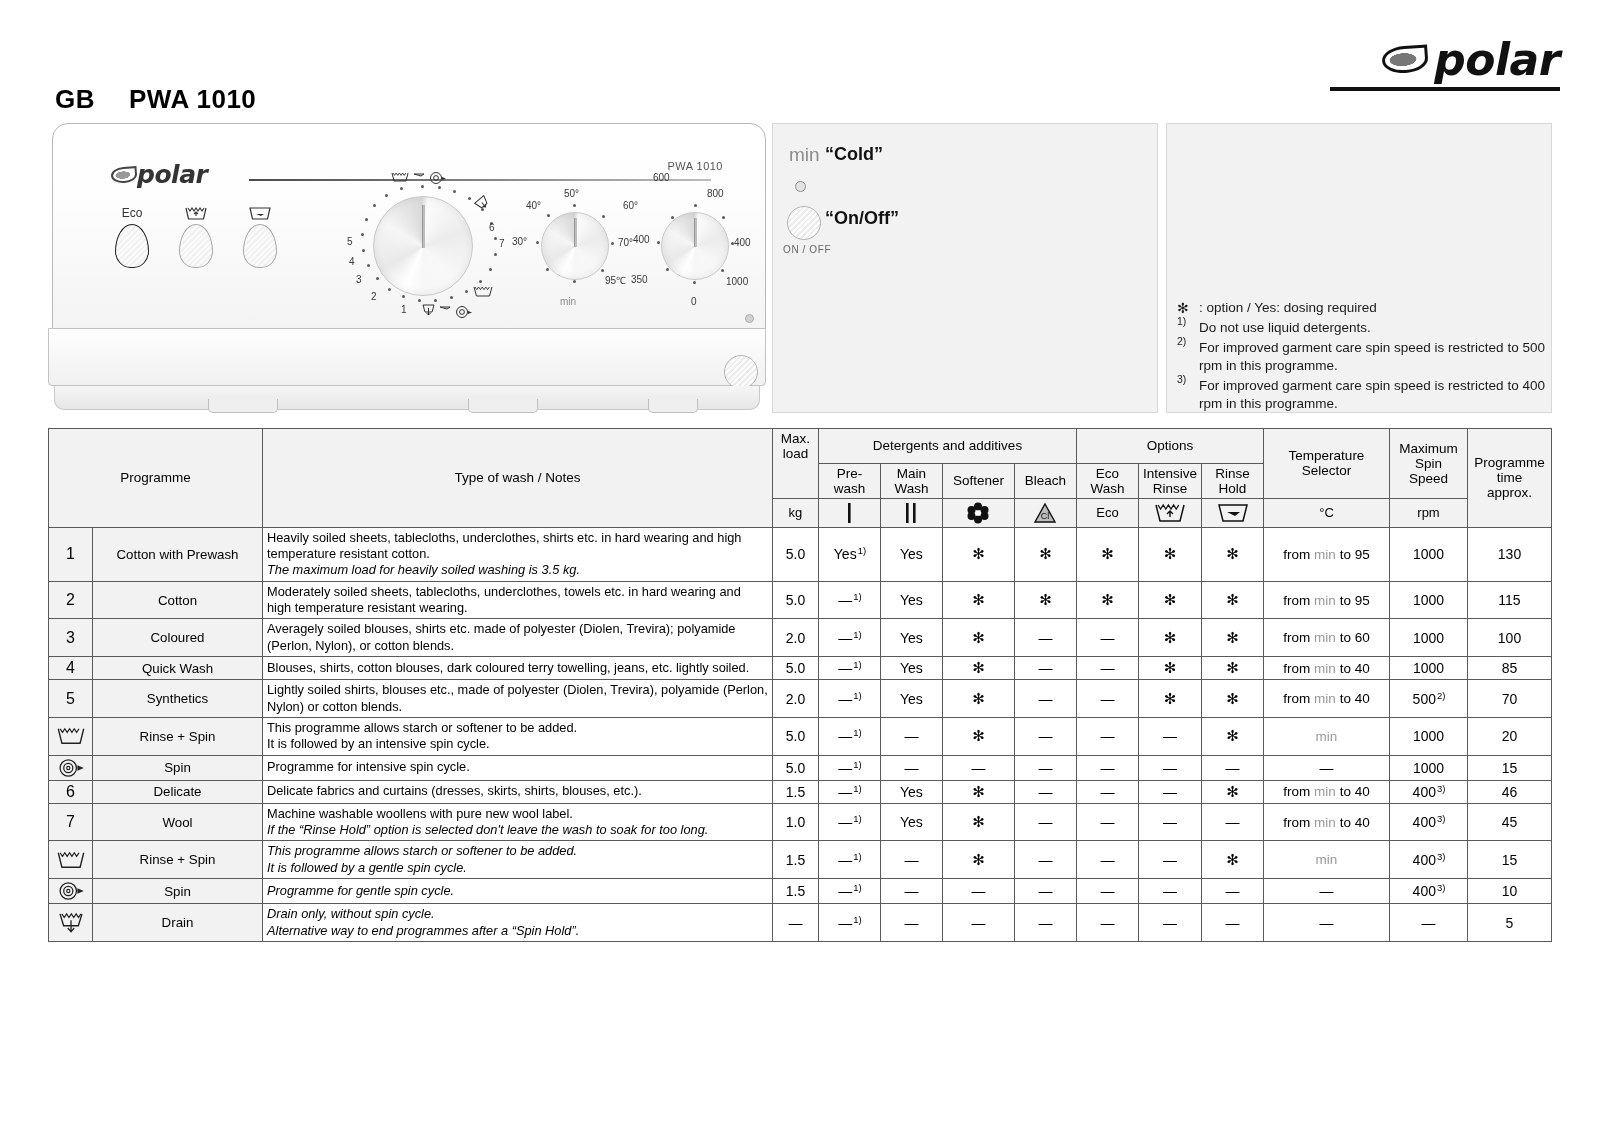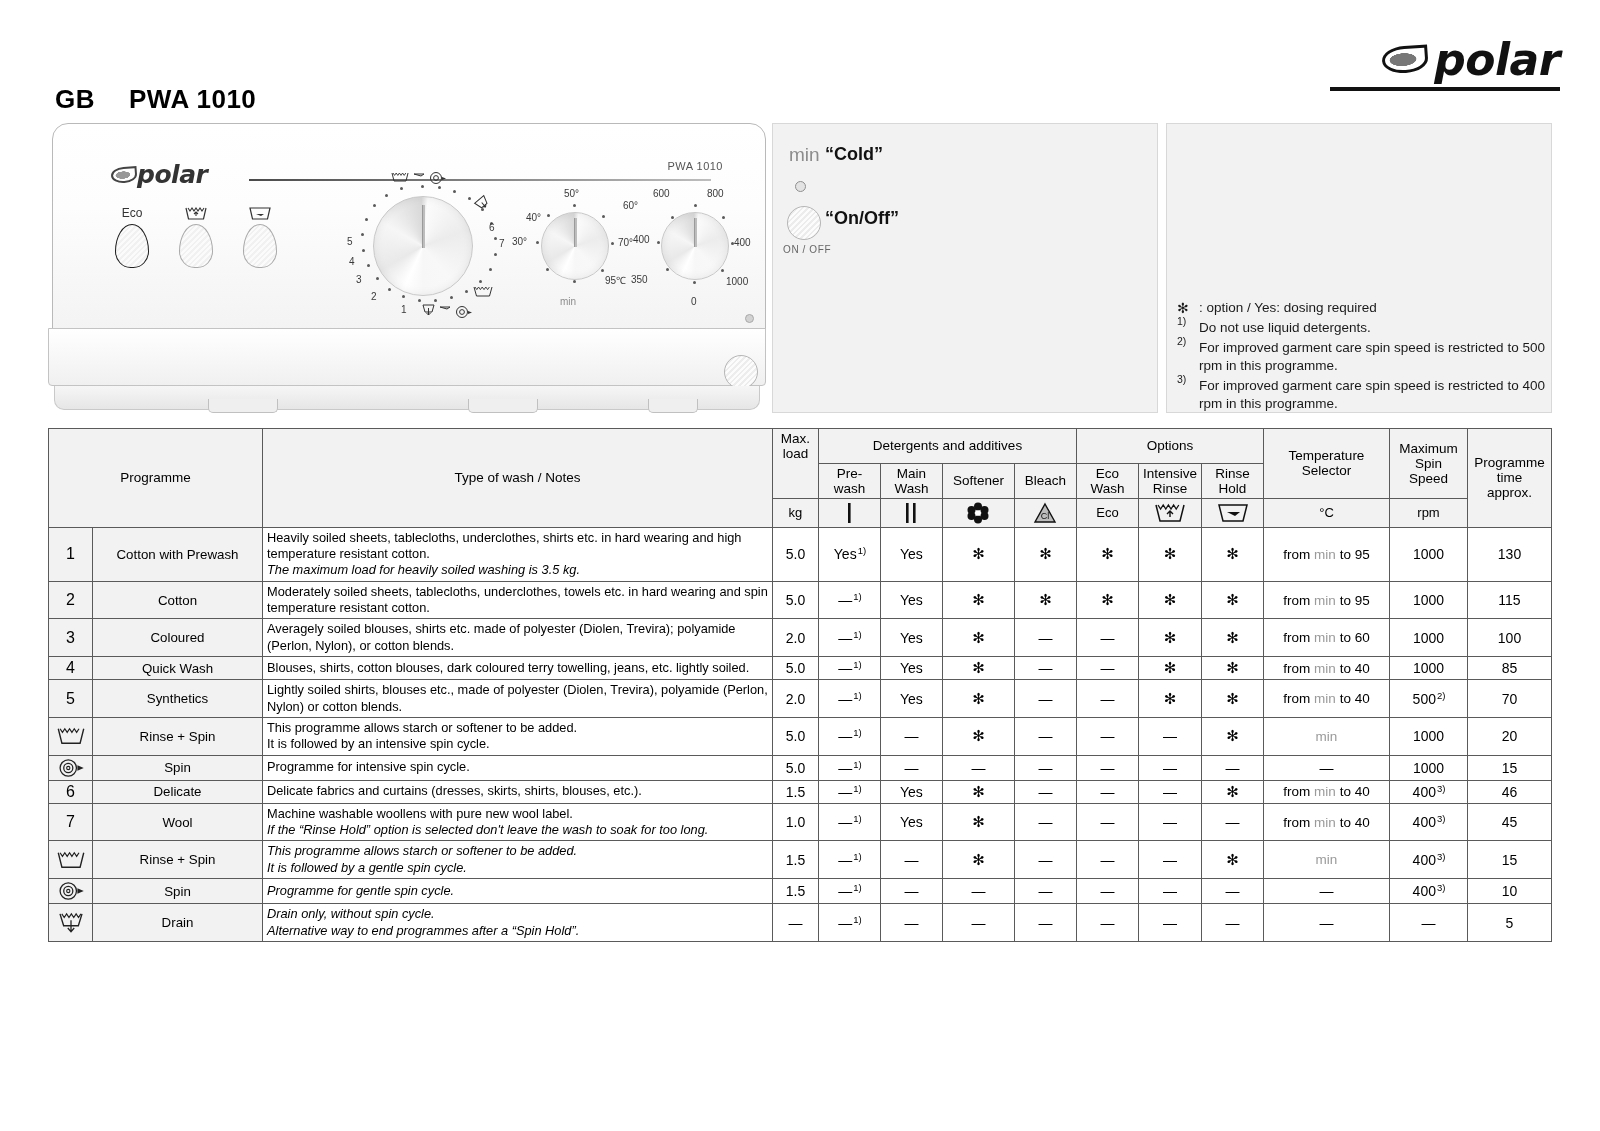--- a/index.html
+++ b/index.html
@@ -398,21 +398,21 @@
         <span class="dial-tick" style="left:520px; top:80px;"></span>
         <span class="dial-tick" style="left:494px; top:90px;"></span>
         <span class="dial-tick" style="left:483px; top:117px;"></span>
         <span class="dial-tick" style="left:493px; top:144px;"></span>
         <span class="dial-tick" style="left:520px; top:156px;"></span>
         <span class="dial-tick" style="left:548px; top:145px;"></span>
         <span class="dial-tick" style="left:558px; top:118px;"></span>
         <span class="dial-tick" style="left:549px; top:91px;"></span>
 
         <span class="dial-lbl" style="left:511px; top:64px;">50°</span>
-        <span class="dial-lbl" style="left:473px; top:88px;">40°</span>
+        <span class="dial-lbl" style="left:473px; top:76px;">40°</span>
         <span class="dial-lbl" style="left:459px; top:112px;">30°</span>
         <span class="dial-lbl grey" style="left:507px; top:172px;">min</span>
         <span class="dial-lbl" style="left:552px; top:149px;">95℃</span>
         <span class="dial-lbl" style="left:565px; top:113px;">70°</span>
         <span class="dial-lbl" style="left:570px; top:76px;">60°</span>
       </div>
 
       <div class="dial" style="left:608px; top:88px; width:68px; height:68px;">
         <div class="dial-face">
           <div class="dial-pointer"></div>
@@ -421,21 +421,21 @@
       <div>
         <span class="dial-tick" style="left:618px; top:92px;"></span>
         <span class="dial-tick" style="left:604px; top:117px;"></span>
         <span class="dial-tick" style="left:613px; top:144px;"></span>
         <span class="dial-tick" style="left:640px; top:157px;"></span>
         <span class="dial-tick" style="left:668px; top:145px;"></span>
         <span class="dial-tick" style="left:678px; top:118px;"></span>
         <span class="dial-tick" style="left:669px; top:92px;"></span>
         <span class="dial-tick" style="left:641px; top:80px;"></span>
 
-        <span class="dial-lbl" style="left:600px; top:64px;">600</span>
+        <span class="dial-lbl" style="left:600px; top:48px;">600</span>
         <span class="dial-lbl" style="left:580px; top:110px;">400</span>
         <span class="dial-lbl" style="left:578px; top:150px;">350</span>
         <span class="dial-lbl" style="left:638px; top:172px;">0</span>
         <span class="dial-lbl" style="left:673px; top:152px;">1000</span>
         <span class="dial-lbl" style="left:681px; top:113px;">400</span>
         <span class="dial-lbl" style="left:654px; top:64px;">800</span>
       </div>
 
       <div class="panel-led"></div>
     </div>
@@ -578,21 +578,21 @@
           <td class="c-cell"><span class="aster">✻</span></td>
           <td class="c-cell"><span class="aster">✻</span></td>
           <td class="c-temp">from <span class="grey">min</span> to 95</td>
           <td class="c-spin">1000</td>
           <td class="c-time">130</td>
         </tr>
         <tr>
           <td class="c-num">2</td>
           <td class="c-prog">Cotton</td>
           <td class="c-desc">
-            <div>Moderately soiled sheets, tablecloths, underclothes, towels etc. in hard wearing and spin temperature resistant cotton.</div>
+            <div>Moderately soiled sheets, tablecloths, underclothes, towels etc. in hard wearing and high temperature resistant wearing.</div>
           </td>
           <td class="c-load">5.0</td>
           <td class="c-cell"><span class="dash">—</span><span class="sup">1)</span></td>
           <td class="c-cell">Yes</td>
           <td class="c-soft"><span class="aster">✻</span></td>
           <td class="c-cell"><span class="aster">✻</span></td>
           <td class="c-cell"><span class="aster">✻</span></td>
           <td class="c-cell"><span class="aster">✻</span></td>
           <td class="c-cell"><span class="aster">✻</span></td>
           <td class="c-temp">from <span class="grey">min</span> to 95</td>

